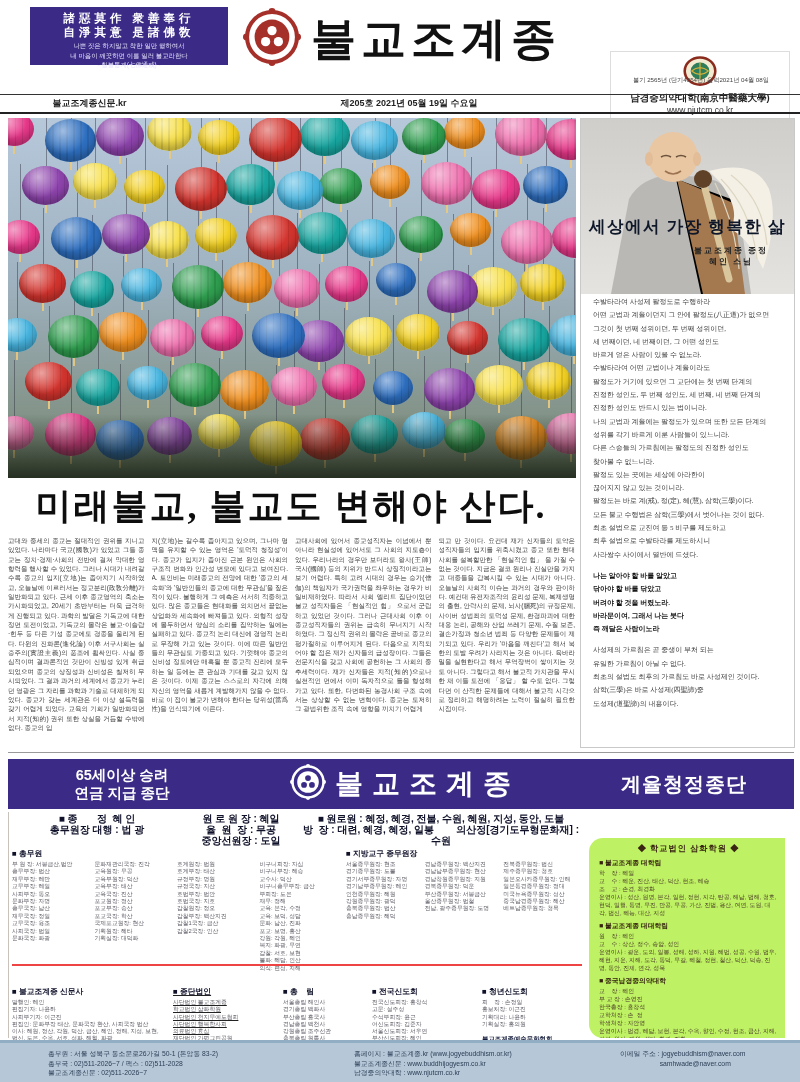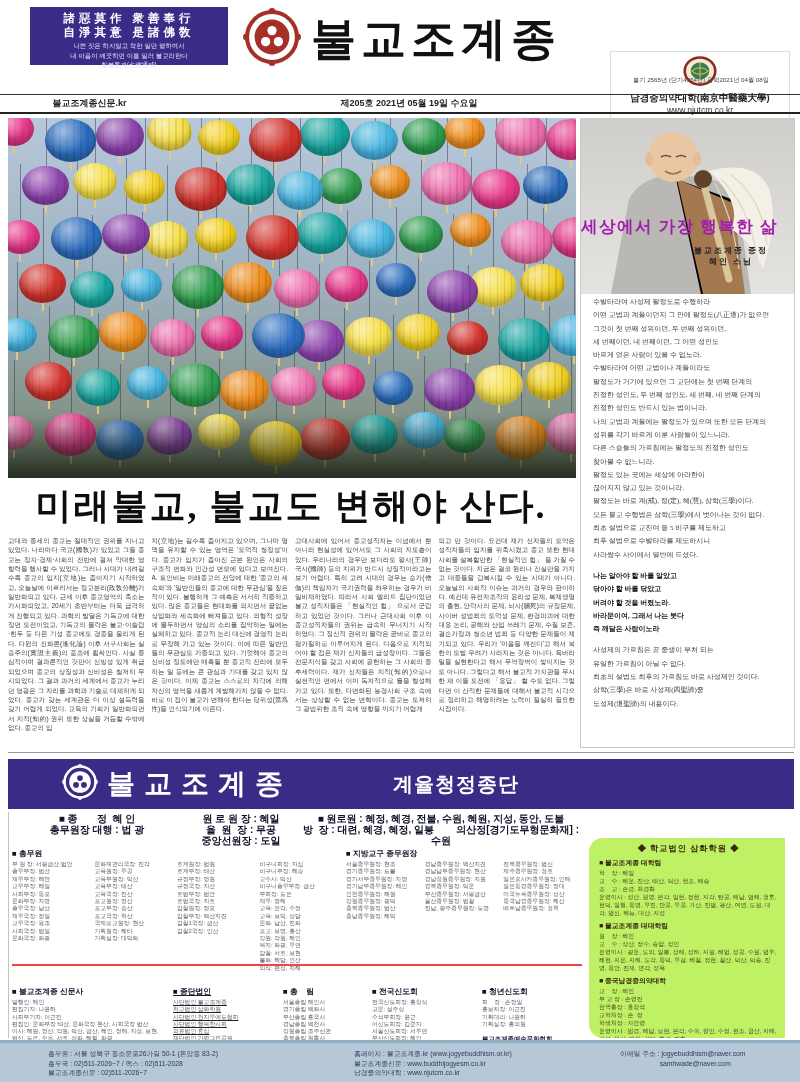--- a/index.html
+++ b/index.html
@@ -38,22 +38,22 @@
   .lantern::before{content:"";position:absolute;left:50%;top:-56px;width:1px;height:56px;background:rgba(45,45,60,.45);}
   .lantern::after{content:"";position:absolute;left:50%;bottom:-8px;width:2px;height:8px;
                   background:rgba(230,200,130,.95);transform:translateX(-50%);}
   .photo-shade{position:absolute;left:0;right:0;bottom:0;height:64px;
                background:linear-gradient(180deg,rgba(20,30,18,0),rgba(24,32,20,.85));}
 
   
   .side-panel{position:absolute;left:580px;top:118px;width:215px;height:630px;border:1px solid #c9c9c9;
               background:#fff;box-sizing:border-box;overflow:hidden;}
   .monk-photo{position:absolute;left:0;top:0;right:0;height:175px;overflow:hidden;}
-  .sa-title{position:absolute;left:0;top:97px;width:100%;text-align:left;font-size:16.5px;
-            font-weight:bold;letter-spacing:1.5px;color:#a21caf;}
+  .sa-title{position:absolute;left:0;top:97px;width:100%;text-align:center;font-size:16.5px;
+            font-weight:bold;letter-spacing:1.5px;color:#0f172a;}
   .sa-byline{position:absolute;top:126px;right:26px;text-align:center;font-size:8px;font-weight:bold;
              line-height:11px;letter-spacing:2px;color:#222;}
   .sa-body{position:absolute;left:12px;right:5px;top:177px;font-size:7px;line-height:13.3px;color:#3a3a3a;}
   .sa-gap{height:8px;}
   .sa-bold div{font-weight:bold;color:#161616;}
 
   
   .headline{position:absolute;left:6px;top:482px;width:570px;text-align:center;font-size:36px;
             font-weight:bold;letter-spacing:2px;color:#0d0d0d;white-space:nowrap;}
   .cols{position:absolute;left:8px;top:536px;width:567px;height:210px;display:flex;gap:7px;}
@@ -318,20 +318,24 @@
   <div class="cols">
     <div class="col">고대와 중세의 종교는 절대적인 권위를 지니고 있었다. 나라마다 국교(國敎)가 있었고 그들 종교는 정치·경제·사회의 전반에 걸쳐 막대한 영향력을 행사할 수 있었다. 그러나 시대가 내려갈수록 종교의 입지(立地)는 좁아지기 시작하였고, 오늘날에 이르러서는 정교분리(政敎分離)가 일반화되고 있다. 근세 이후 종교영역의 축소는 가시화되었고, 20세기 초반부터는 더욱 급격하게 진행되고 있다. 과학의 발달은 기독교에 대한 정면 도전이었고, 기독교의 몰락은 불교·이슬람·힌두 등 다른 기성 종교에도 경종을 울리게 된다. 다윈의 진화론(進化論) 이후 서구사회는 실증주의(實證主義)의 풍조에 휩싸인다. 사실 중심적이며 결과론적인 것만이 신빙성 있게 취급되었으며 종교의 상징성과 신비성은 철저히 무시되었다. 그 결과 과거의 세계에서 종교가 누리던 영광은 그 자리를 과학과 기술로 대체하게 되었다. 종교가 갖는 세계관은 더 이상 설득력을 갖기 어렵게 되었다. 교육의 기회가 일반화되면서 지적(知的) 권위 또한 상실을 거듭할 수밖에 없다. 종교의 입</div>
     <div class="col">지(立地)는 갈수록 좁아지고 있으며, 그나마 명맥을 유지할 수 있는 영역은 '도덕적 청정성'이다.  종교가 입지가 좁아진 근본 원인은 사회의 구조적 변화와 인간성 변모에 있다고 보여진다. A. 토인비는 미래종교의 전망에 대한 '종교의 세속화'와 '일반인들의 종교에 대한 무관심'을 짚은 적이 있다. 불행하게 그 예측은 서서히 적중하고 있다. 많은 종교들은 현대화를 외치면서 끝없는 상업화와 세속화에 빠져들고 있다. 외형적 성장에 몰두하면서 양심의 소리를 집약하는 일에는 실패하고 있다. 종교적 논리 대신에 경영적 논리로 무장해 가고 있는 것이다. 이에 따른 일반인들의 무관심도 가중되고 있다. 기껏해야 종교의 신비성 정도에만 매혹될 뿐 종교적 진리에 모두 하는 일 등에는 큰 관심과 기대를 갖고 있지 않은 것이다. 이제 종교는 스스로의 자각에 의해 자신의 영역을 새롭게 계발해가지 않을 수 없다. 바로 이 점이 불교가 변해야 한다는 당위성(當爲性)을 인식되기에 이른다.</div>
     <div class="col">고대사회에 있어서 종교성직자는 이념에서 뿐 아니라 현실성에 있어서도 그 사회의 지도층이었다. 우리나라의 경우만 보더라도 왕사(王師) 국사(國師) 등의 지위가 반드시 상징적이라고는 보기 어렵다. 특히 고려 시대의 경우는 승가(僧伽)의 책임자가 국가권력을 좌우하는 경우가 비일비재하였다. 따라서 사회 엘리트 집단이었던 불교 성직자들은 「현실적인 힘」 으로서 군림하고 있었던 것이다.  그러나 근대사회 이후 이 종교성직자들의 권위는 급속히 무너지기 시작하였다. 그 정신적 권위의 몰락은 곧바로 종교의 평가절하로 이루어지게 된다.  다음으로 지적되어야 할 점은 재가 신자들의 급성장이다. 그들은 전문지식을 갖고 사회에 공헌하는 그 사회의 중추세력이다. 재가 신자들은 지적(知的)으로나 실천적인 면에서 이미 독자적으로 틀을 형성해 가고 있다. 또한, 다변화된 농경사회 구조 속에서는 상상할 수 없는 변혁이다. 종교는 도저히 그 광범위한 조직 속에 영향을 끼치기 어렵게</div>
     <div class="col">되고 만 것이다.  요컨대 재가 신자들의 도약은 성직자들의 입지를 위축시켰고 종교 또한 현대사회를 설복할만한 「현실적인 힘」 을 가질 수 없는 것이다.  지금은 결코 원리나 진실만을 가지고 대중들을 감복시킬 수 있는 시대가 아니다. 오늘날의 사회적 이슈는 과거의 경우와 판이하다. 예컨대 유전자조작의 윤리성 문제, 복제생명의 출현, 안락사의 문제, 뇌사(腦死)의 규정문제, 사이버 성범죄의 도덕성 문제, 환경파괴에 대한 대응 논리, 공해와 산업 쓰레기 문제, 수질 보존, 결손가정과 청소년 범죄 등 다양한 문제들이 제기되고 있다. 우리가 '마음을 깨친다'고 해서 북한의 도발 우려가 사라지는 것은 아니다. 육바라밀을 실현한다고 해서 무역장벽이 쌓이지는 것도 아니다. 그렇다고 해서 불교적 가치관을 무시한 채 이들 도전에 「응답」 할 수도 없다. 그렇다면 이 산적한 문제들에 대해서 불교적 시각으로 정리하고 해명하려는 노력이 절실히 필요한 시점이다.</div>
   </div>
 
   <div class="rule-mid"></div>
 
   <div class="banner">
+    <div class="banner-left">
+      <div>65세이상 승려</div>
+      <div>연금 지급 종단</div>
+    </div>
     <div class="banner-center">
       <span>
         <svg width="36" height="36" viewBox="0 0 100 100">
           <g fill="#fff">
             <circle cx="50" cy="6" r="6"></circle>
               <circle cx="50" cy="94" r="6"></circle>
             <circle cx="6" cy="50" r="6"></circle>
               <circle cx="94" cy="50" r="6"></circle>
           </g>
           <circle cx="50" cy="50" r="43" fill="#3b2b86" stroke="#fff" stroke-width="7"></circle>

